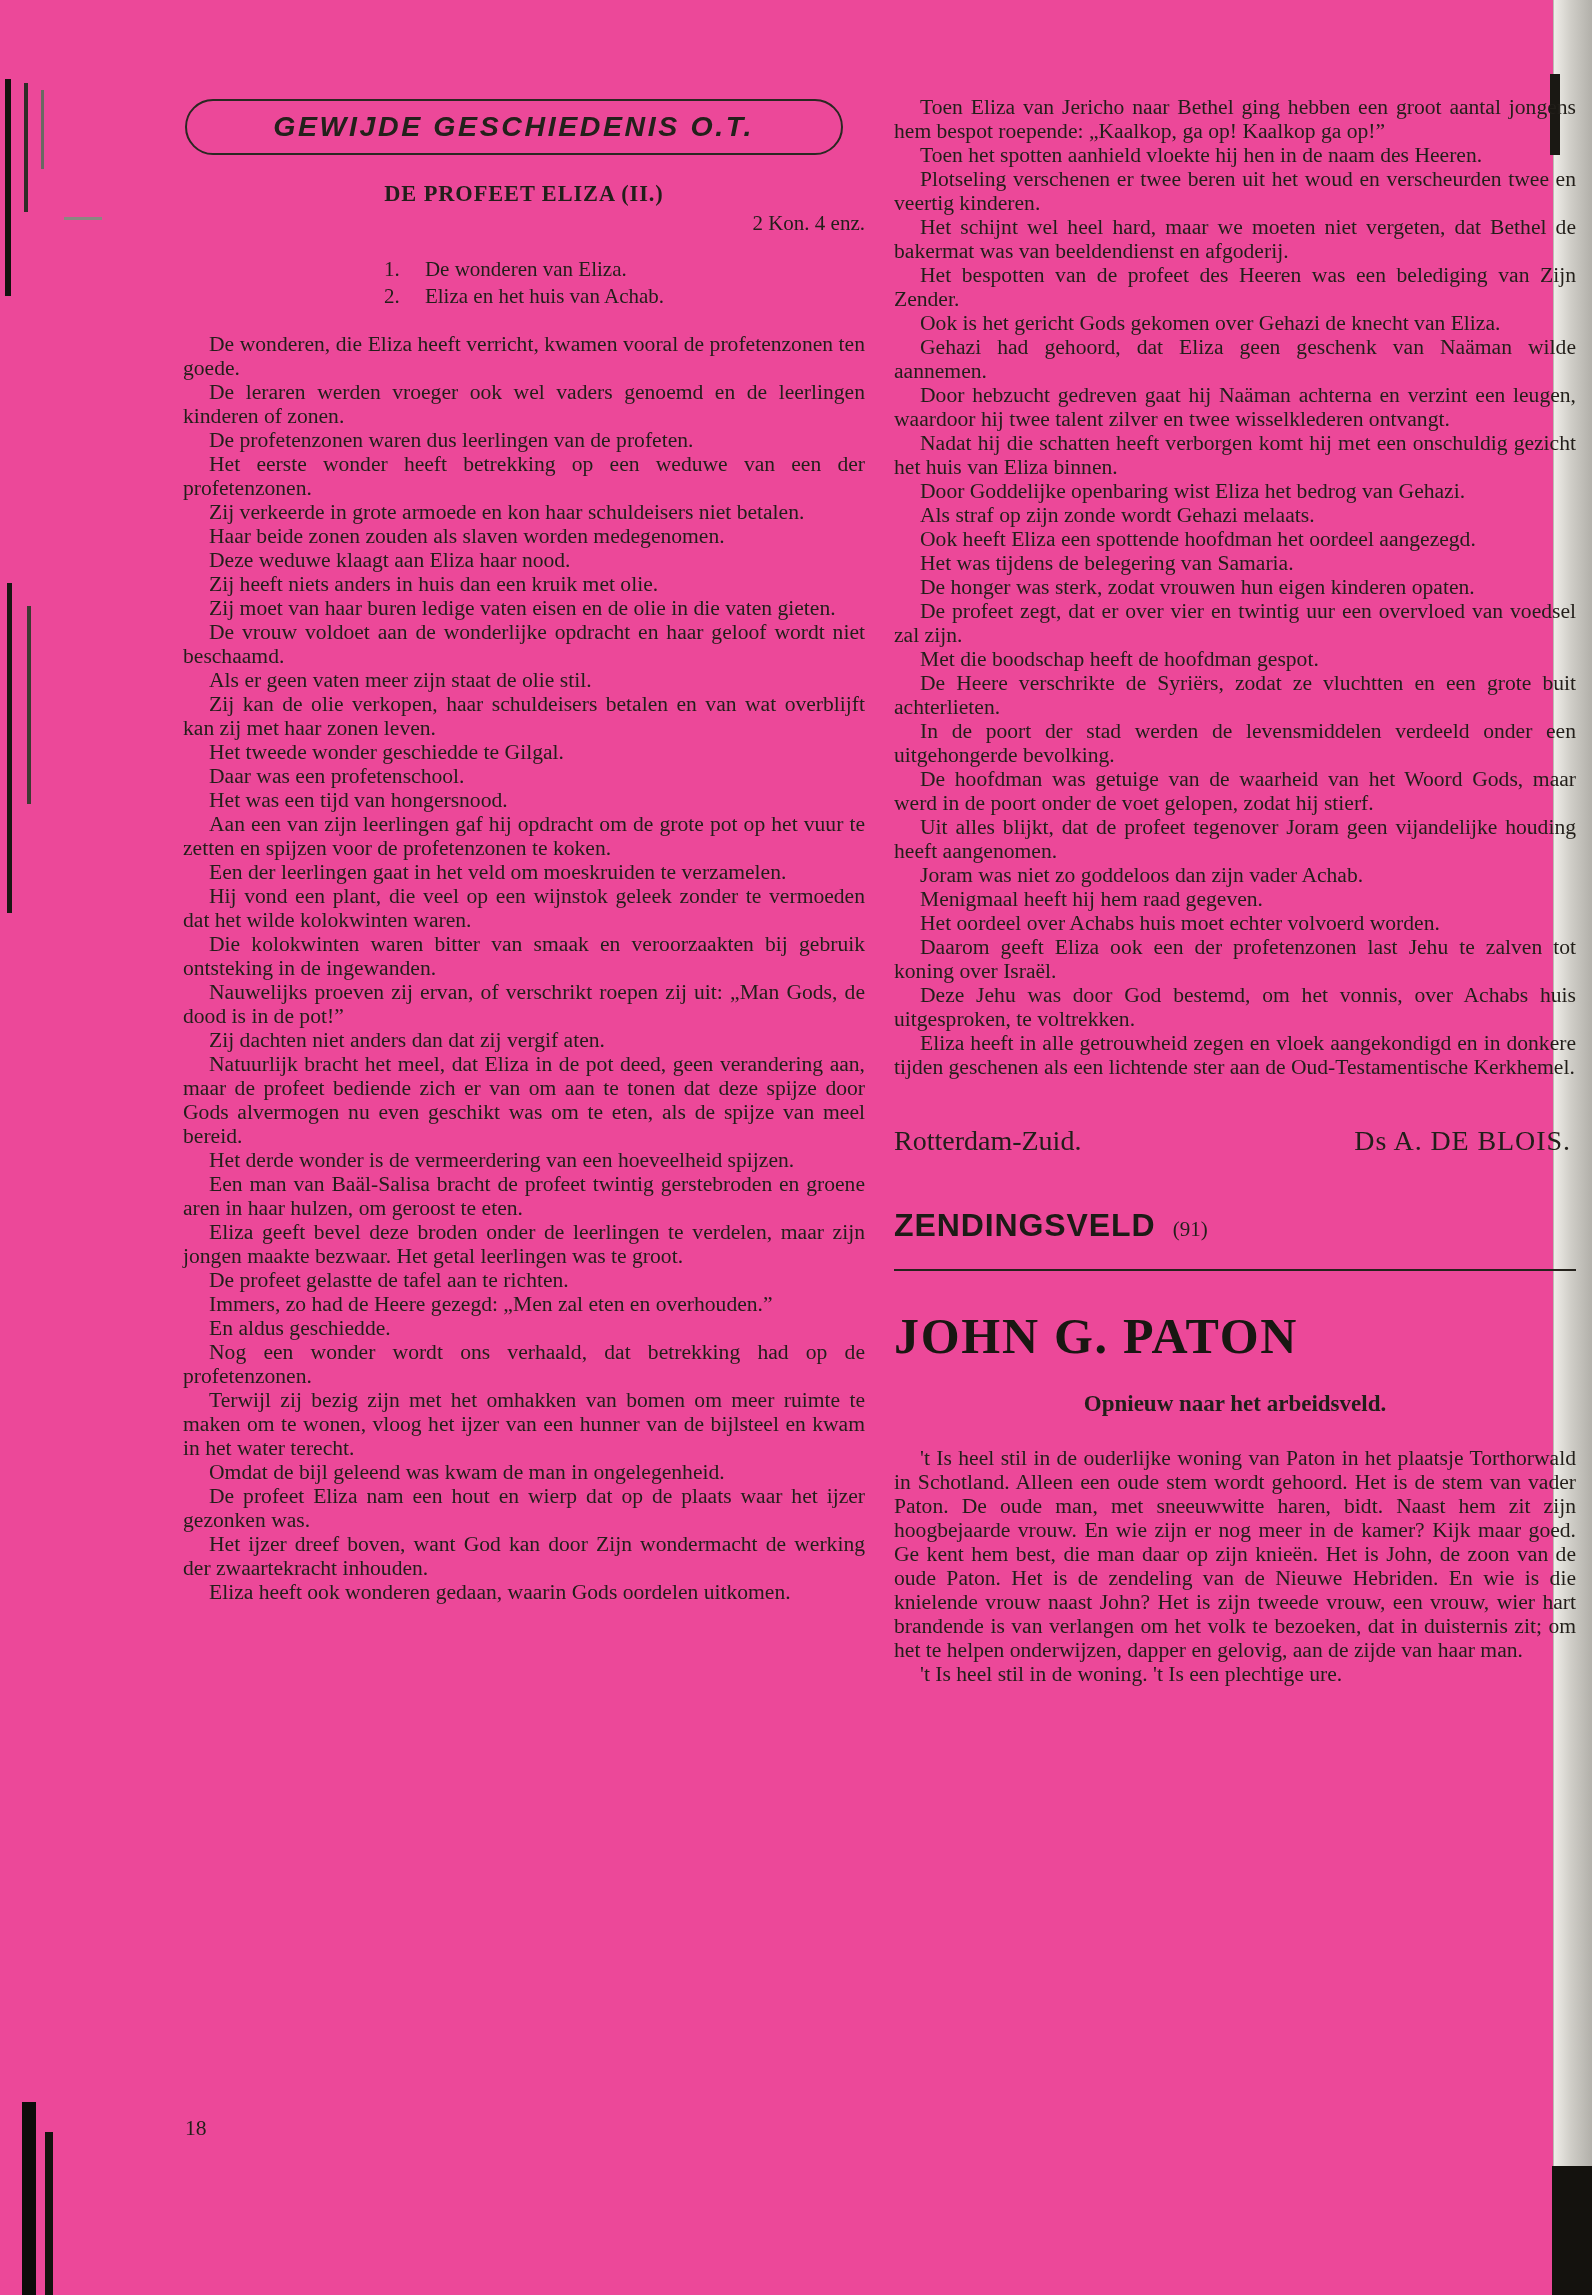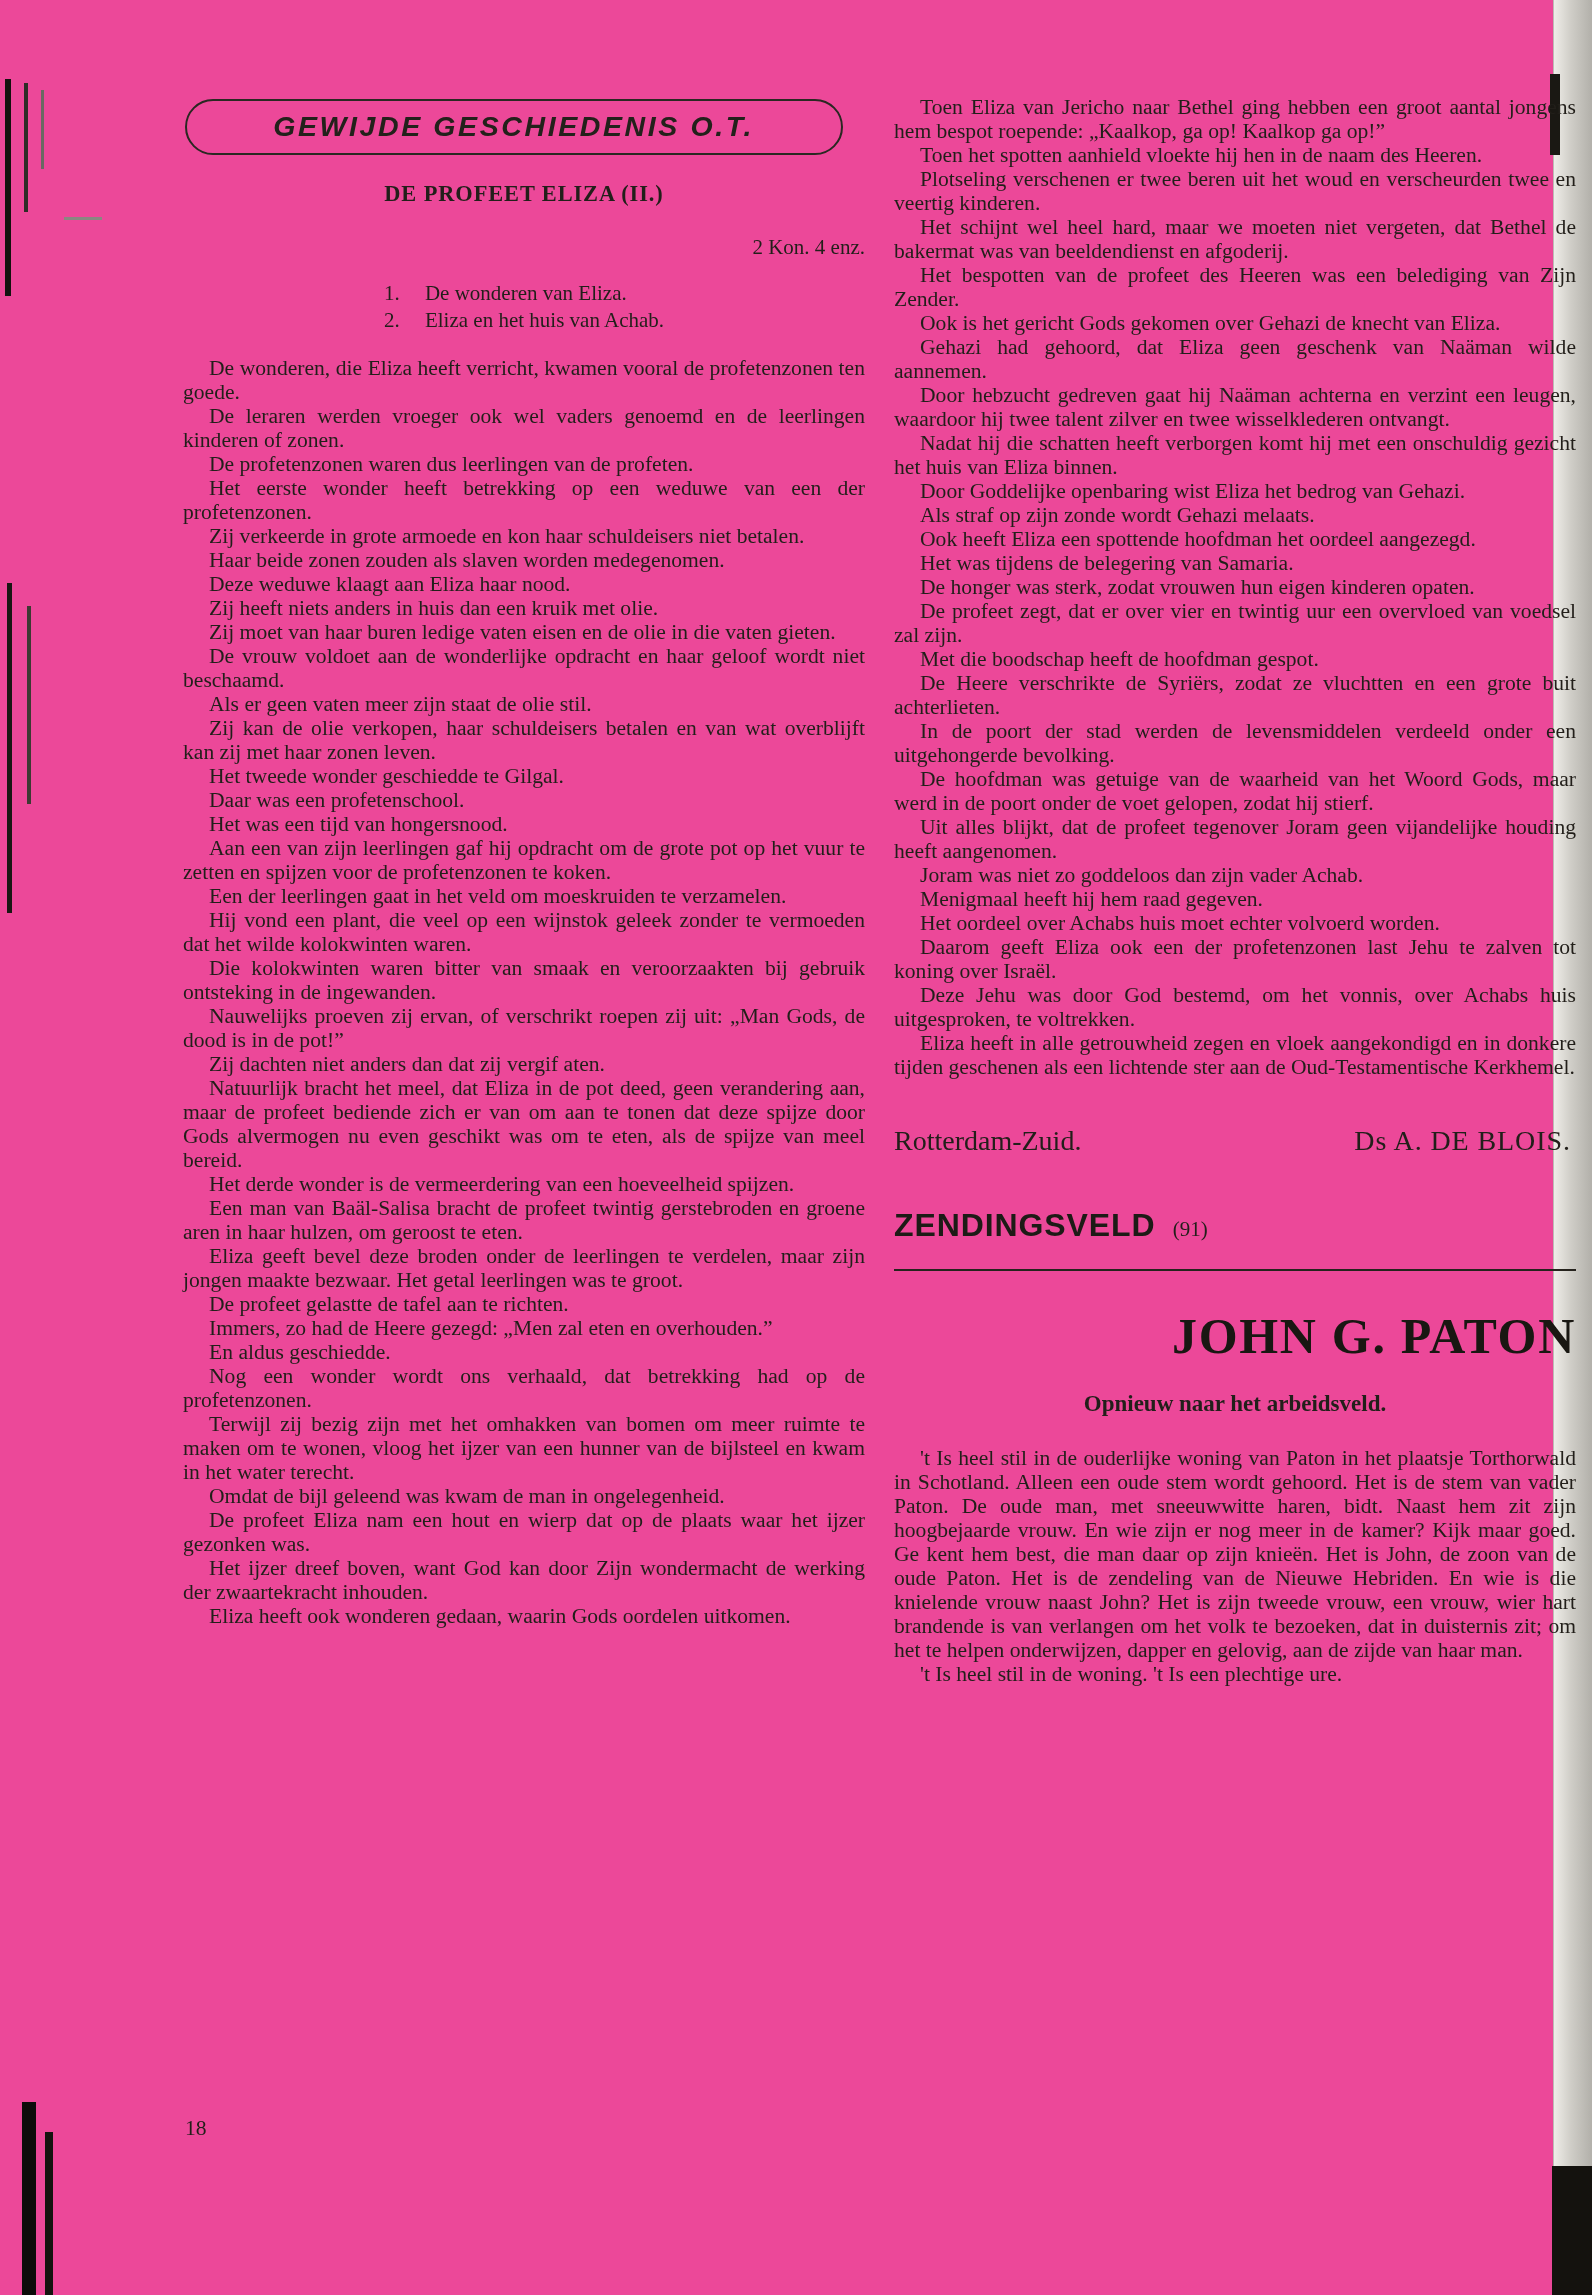--- a/index.html
+++ b/index.html
@@ -13,35 +13,35 @@
   }
   .col{min-width:0;}
   
   .oval{
     border:2.6px solid #2a2822;border-radius:40px;height:52px;
     display:flex;align-items:center;justify-content:center;
     margin:3.5px 22.4px 26px 1.7px;
     font-family:"Liberation Sans","DejaVu Sans",sans-serif;
     font-style:italic;font-weight:bold;font-size:28.5px;letter-spacing:2.6px;color:#23211b;
   }
-  .art-title{ text-align:center;font-weight:bold;font-size:22.4px;letter-spacing:0.9px;margin:0 0 28px; }
+  .art-title{ text-align:center;font-weight:bold;font-size:22.4px;letter-spacing:0.9px;margin:0 0 4px; }
   .art-sub{ text-align:right;font-size:21px;margin:0 0 20px; }
   .topics{ width:fit-content;margin:0 auto 22.4px;font-size:21px; }
   .topic{ display:grid;grid-template-columns:29px auto;column-gap:12px;line-height:27px; }
   .para{ margin:0;text-indent:26px;text-align:justify;font-size:21.6px;line-height:24px; }
   .pagenum{ position:absolute;left:185px;top:2116px;font-size:21.6px; }
   .signoff{ display:flex;justify-content:space-between;align-items:baseline;font-size:28px;margin:29px 5.2px 50px 0; }
   .signoff .name{ letter-spacing:0.9px;margin-top:17px; }
   .section-head{
     display:flex;align-items:baseline;gap:17.3px;
     border-bottom:2.6px solid #26231d;padding-bottom:25px;margin:8.6px 0 36px;
   }
   .section-title{ font-family:"Liberation Sans","DejaVu Sans",sans-serif;font-weight:bold;font-size:32px;letter-spacing:0.9px;color:#1d1b16; }
   .section-num{ font-size:21px; }
-  .article2-title{ text-align:right;font-weight:bold;font-size:50px;letter-spacing:1.7px;margin:0 0 26px;color:#191712; }
+  .article2-title{ text-align:left;font-weight:bold;font-size:50px;letter-spacing:1.7px;margin:0 0 26px;color:#191712; }
   .article2-sub{ text-align:center;font-weight:bold;font-size:23px;margin:0 0 29px; }
   
   .artifact{ position:absolute; }
   .a-l1{ left:5.2px;  top:79px;   width:6px;  height:217px; background:#14120f; }
   .a-l2{ left:24px; top:83px;   width:4.3px;  height:129px; background:#2f2c26; }
   .a-l3{ left:41px; top:90px;  width:2.6px;  height:79px;  background:#6b6862; }
   .a-l4{ left:7px;  top:583px;  width:5.2px;  height:330px; background:#191713; }
   .a-l5{ left:27px; top:606px;  width:3.5px;  height:198px; background:#3d3a33; }
   .a-l6{ left:22.4px; top:2102px; width:14px; height:193px; background:#0d0c0a; }
   .a-l7{ left:45px; top:2132px; width:7.8px;  height:164px; background:#15130f; }

